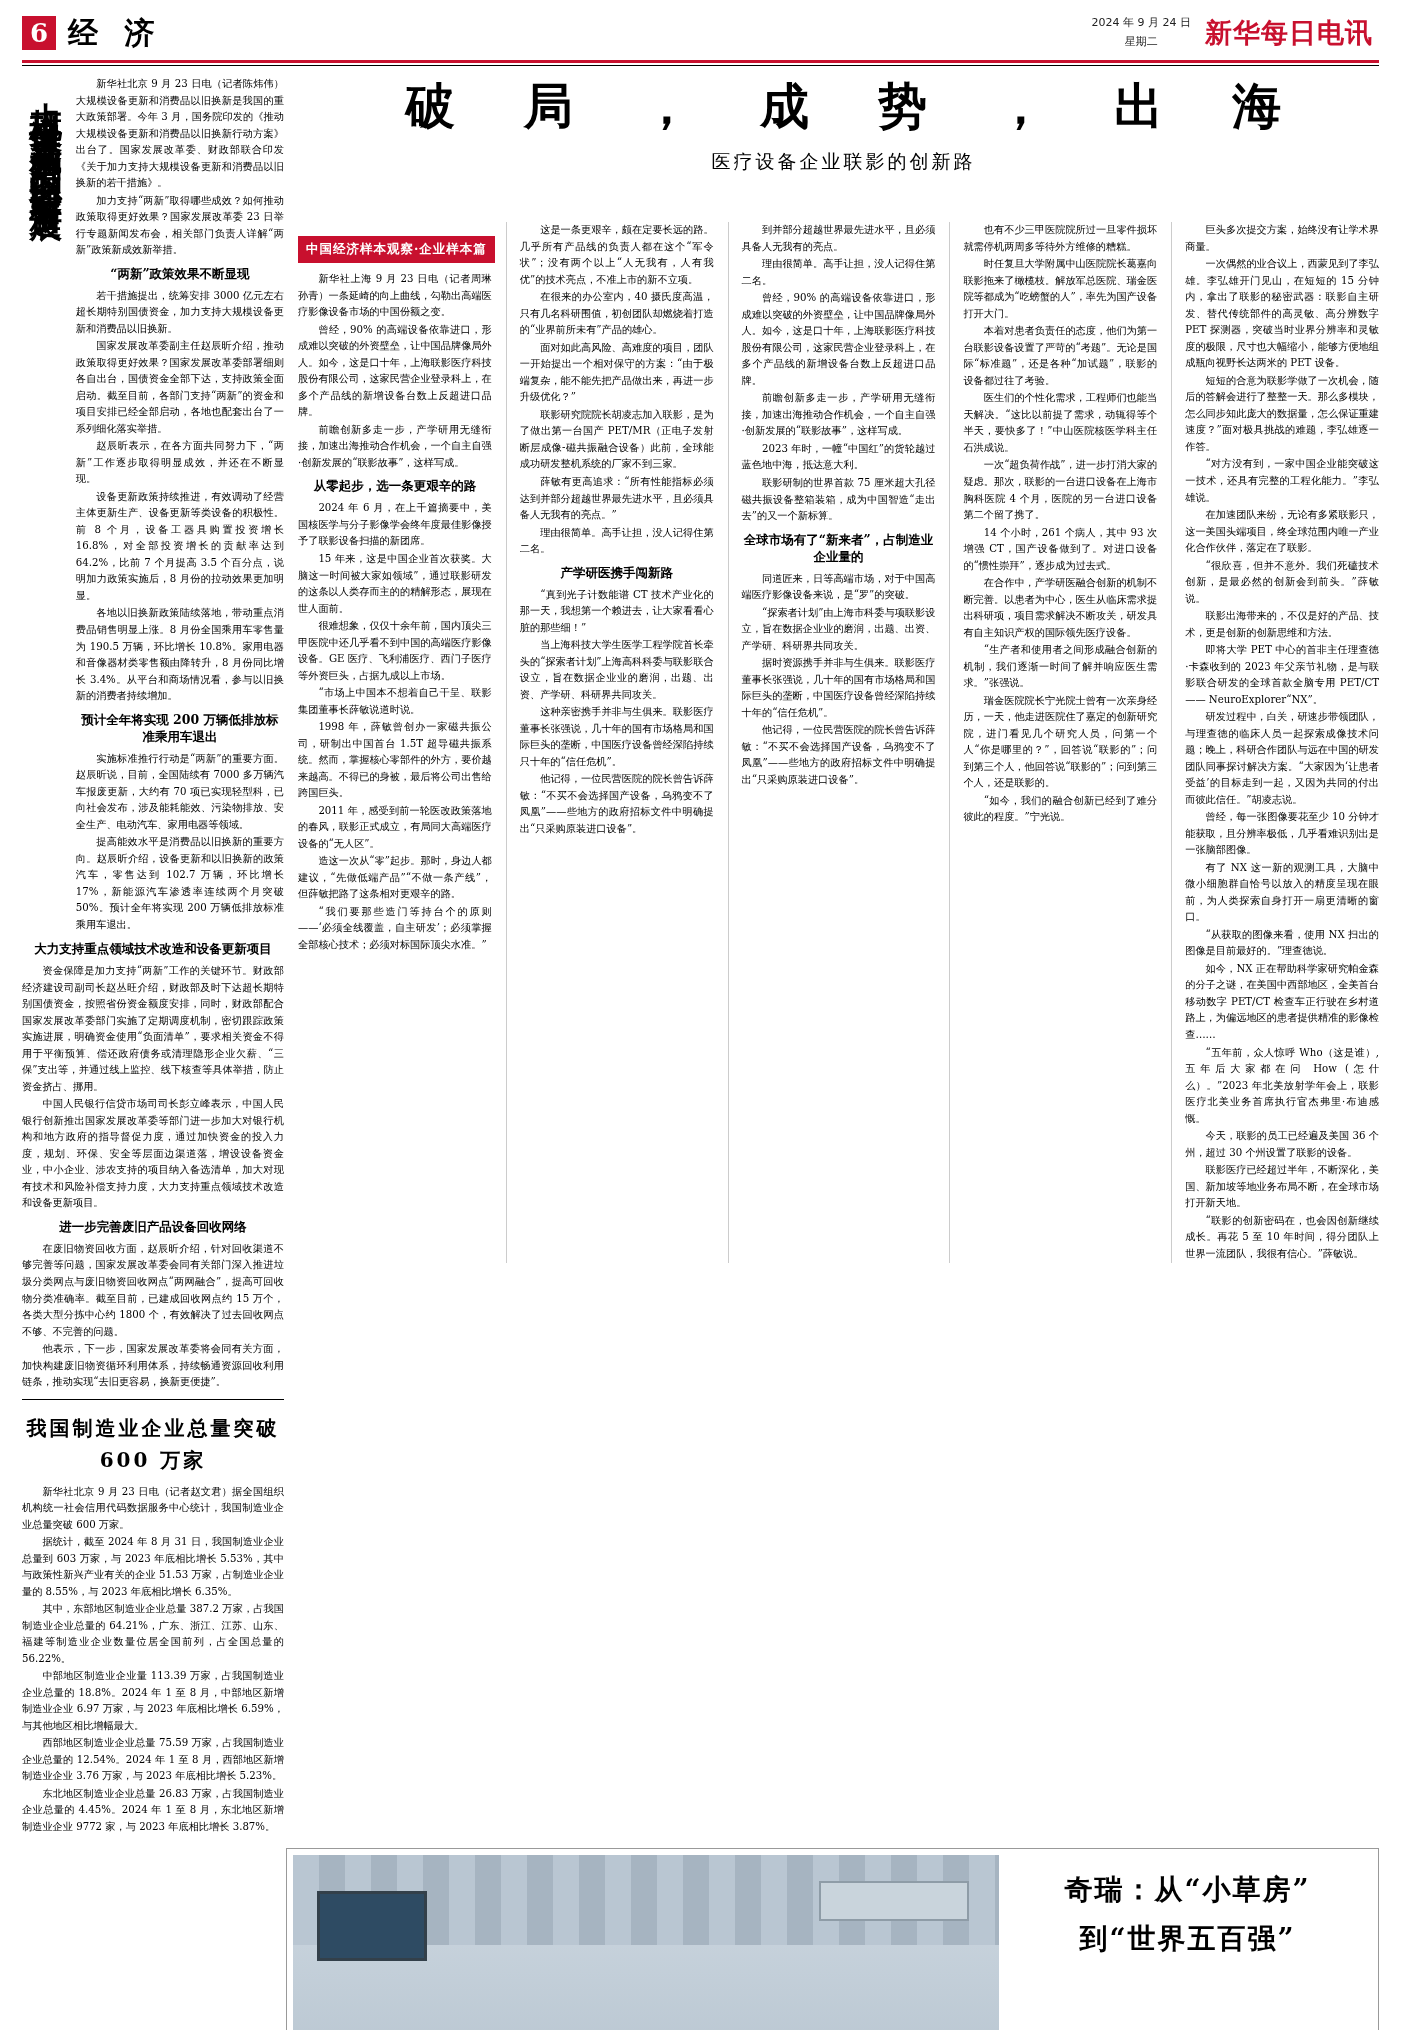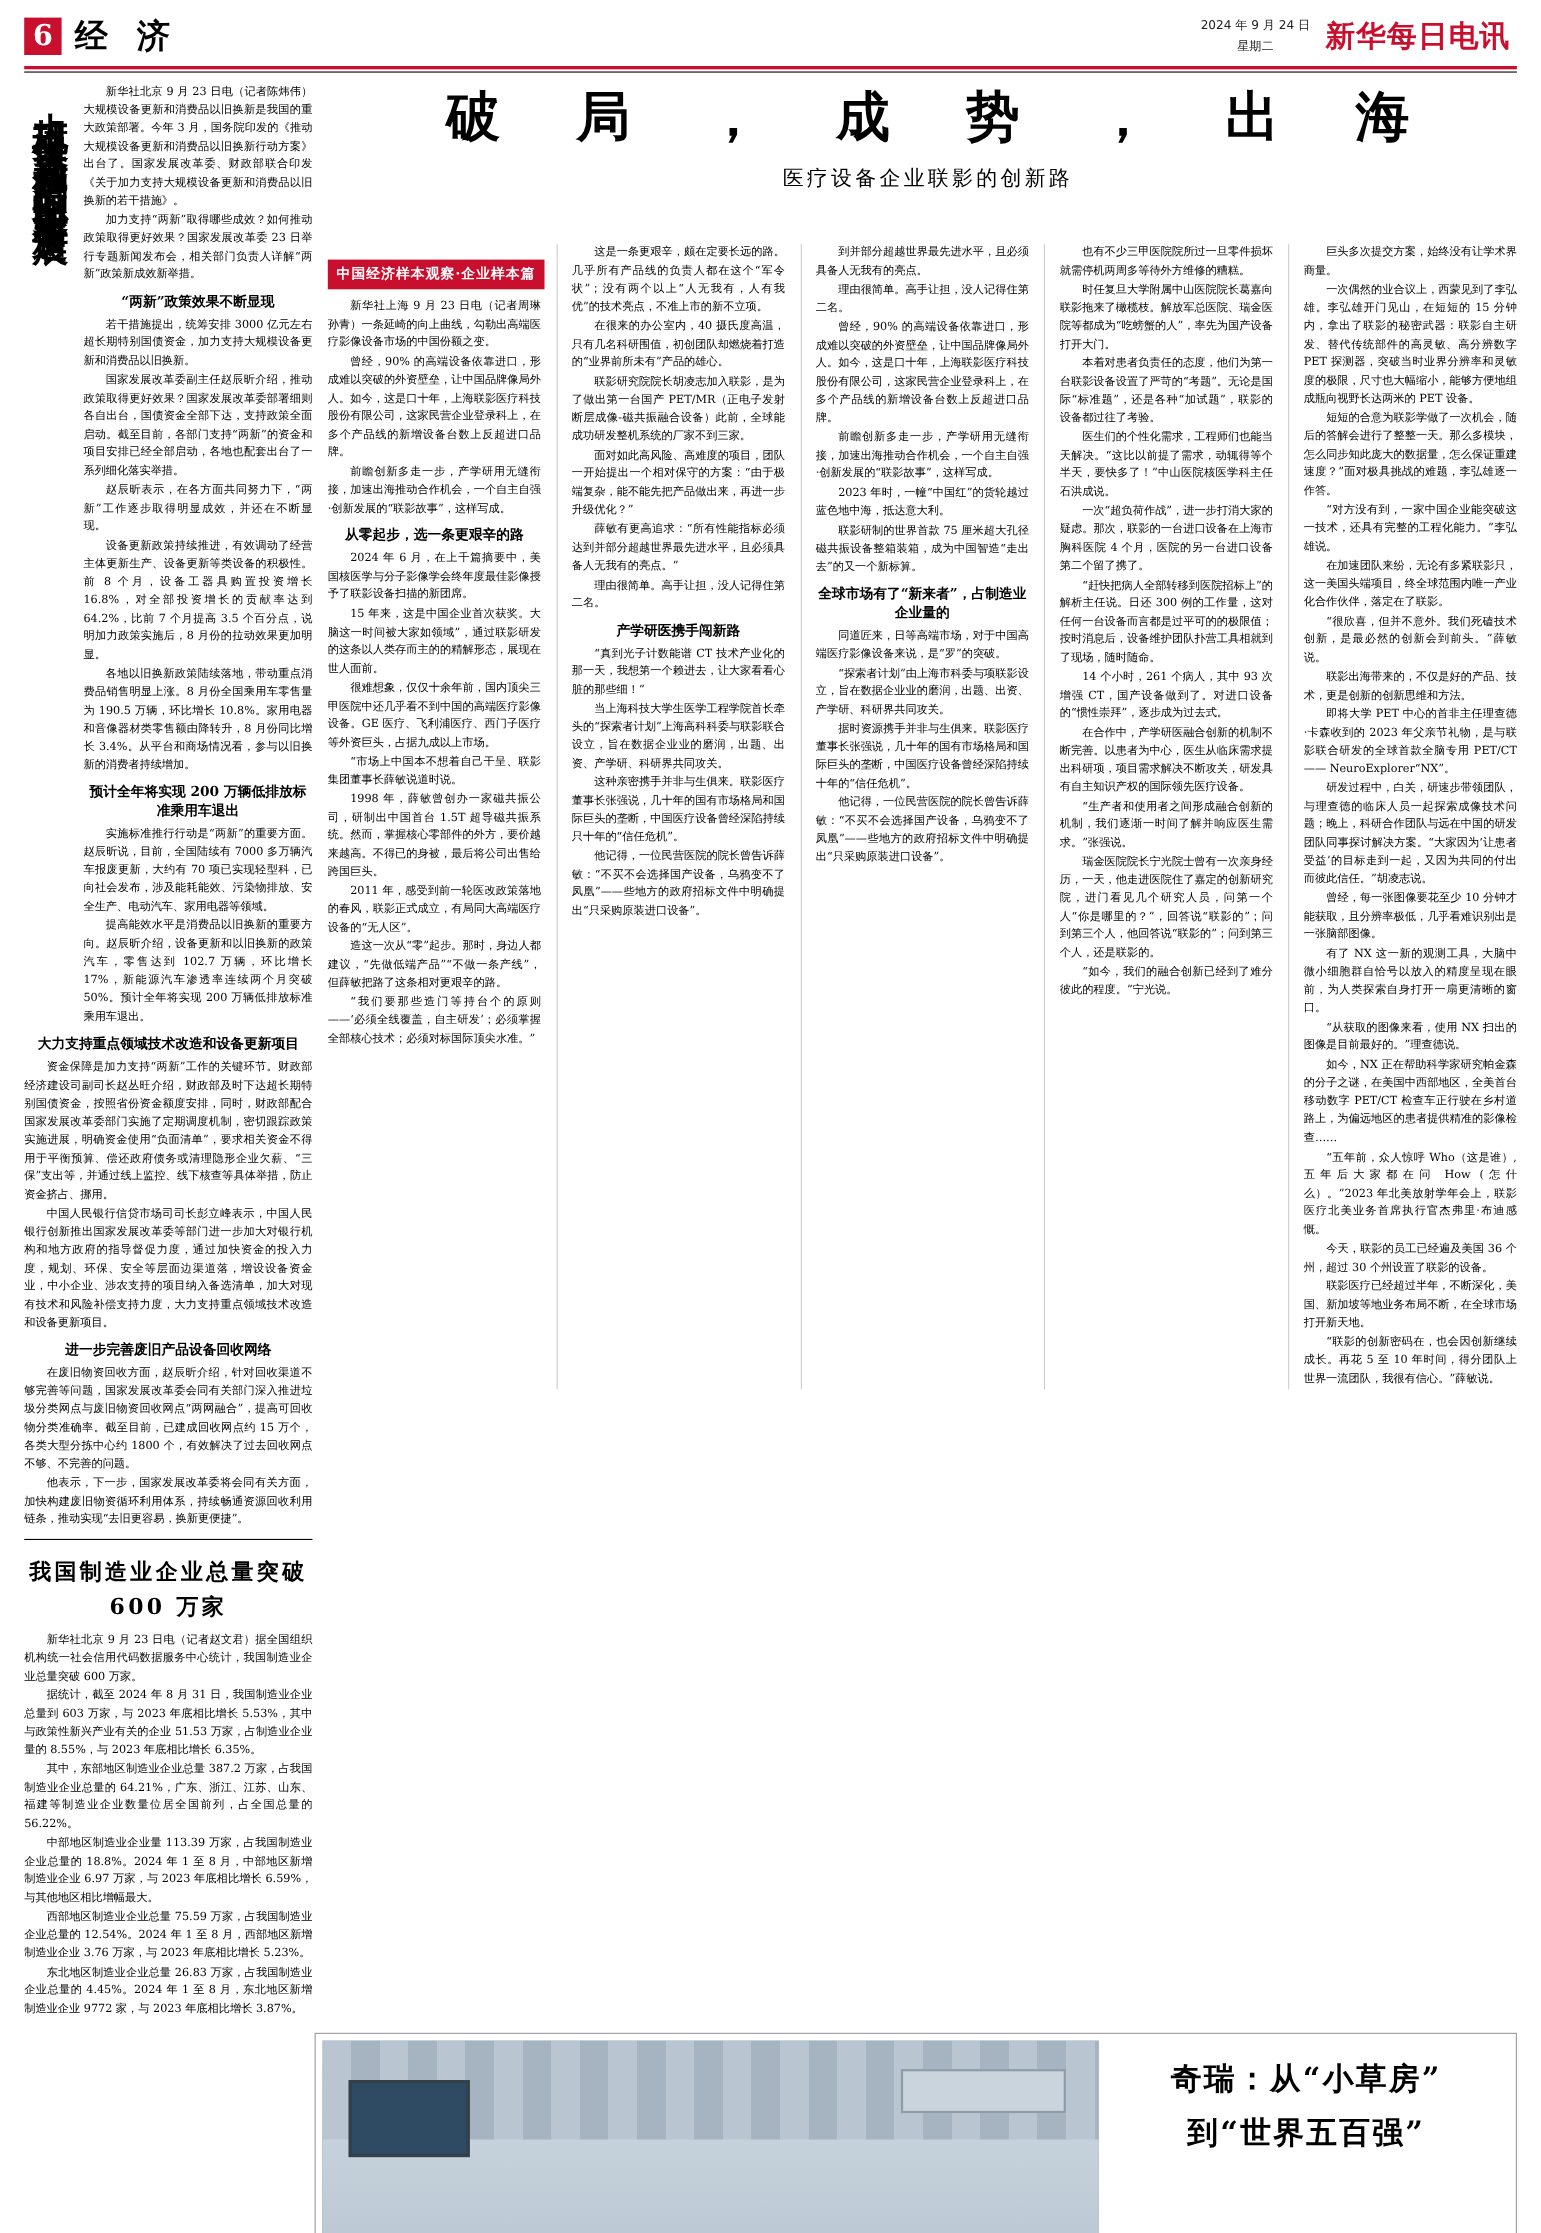--- a/index.html
+++ b/index.html
@@ -290,22 +290,22 @@
           <p class="t">“市场上中国本不想着自己干呈、联影集团董事长薛敏说道时说。</p>
           <p class="t">1998 年，薛敏曾创办一家磁共振公司，研制出中国首台 1.5T 超导磁共振系统。然而，掌握核心零部件的外方，要价越来越高。不得已的身被，最后将公司出售给跨国巨头。</p>
           <p class="t">2011 年，感受到前一轮医改政策落地的春风，联影正式成立，有局同大高端医疗设备的“无人区”。</p>
           <p class="t">造这一次从“零”起步。那时，身边人都建议，“先做低端产品”“不做一条产线”，但薛敏把路了这条相对更艰辛的路。</p>
           <p class="t">“我们要那些造门等持台个的原则——‘必须全线覆盖，自主研发’；必须掌握全部核心技术；必须对标国际顶尖水准。”</p>
         </div>
 
         <div class="c divider">
           <p class="t">这是一条更艰辛，颇在定要长远的路。几乎所有产品线的负责人都在这个“军令状”；没有两个以上“人无我有，人有我优”的技术亮点，不准上市的新不立项。</p>
           <p class="t">在很来的办公室内，40 摄氏度高温，只有几名科研围值，初创团队却燃烧着打造的“业界前所未有”产品的雄心。</p>
+          <p class="t">面对如此高风险、高难度的项目，团队一开始提出一个相对保守的方案：“由于极端复杂，能不能先把产品做出来，再进一步升级优化？”</p>
           <p class="t">联影研究院院长胡凌志加入联影，是为了做出第一台国产 PET/MR（正电子发射断层成像-磁共振融合设备）此前，全球能成功研发整机系统的厂家不到三家。</p>
-          <p class="t">面对如此高风险、高难度的项目，团队一开始提出一个相对保守的方案：“由于极端复杂，能不能先把产品做出来，再进一步升级优化？”</p>
           <p class="t">薛敏有更高追求：“所有性能指标必须达到并部分超越世界最先进水平，且必须具备人无我有的亮点。”</p>
           <p class="t">理由很简单。高手让担，没人记得住第二名。</p>
           <p class="t"></p>
 
           <div class="sub">产学研医携手闯新路</div>
           <p class="t">“真到光子计数能谱 CT 技术产业化的那一天，我想第一个赖进去，让大家看看心脏的那些细！”</p>
           <p class="t">当上海科技大学生医学工程学院首长牵头的“探索者计划”上海高科科委与联影联合设立，旨在数据企业业的磨润，出题、出资、产学研、科研界共同攻关。</p>
           <p class="t">这种亲密携手并非与生俱来。联影医疗董事长张强说，几十年的国有市场格局和国际巨头的垄断，中国医疗设备曾经深陷持续只十年的“信任危机”。</p>
           <p class="t">他记得，一位民营医院的院长曾告诉薛敏：“不买不会选择国产设备，乌鸦变不了凤凰”——些地方的政府招标文件中明确提出“只采购原装进口设备”。</p>
         </div>
@@ -323,21 +323,20 @@
           <p class="t">据时资源携手并非与生俱来。联影医疗董事长张强说，几十年的国有市场格局和国际巨头的垄断，中国医疗设备曾经深陷持续十年的“信任危机”。</p>
           <p class="t">他记得，一位民营医院的院长曾告诉薛敏：“不买不会选择国产设备，乌鸦变不了凤凰”——些地方的政府招标文件中明确提出“只采购原装进口设备”。</p>
         </div>
 
         <div class="c divider">
           <p class="t">也有不少三甲医院院所过一旦零件损坏就需停机两周多等待外方维修的糟糕。</p>
           <p class="t">时任复旦大学附属中山医院院长葛嘉向联影拖来了橄榄枝。解放军总医院、瑞金医院等都成为“吃螃蟹的人”，率先为国产设备打开大门。</p>
           <p class="t">本着对患者负责任的态度，他们为第一台联影设备设置了严苛的“考题”。无论是国际“标准题”，还是各种“加试题”，联影的设备都过往了考验。</p>
           <p class="t">医生们的个性化需求，工程师们也能当天解决。“这比以前提了需求，动辄得等个半天，要快多了！”中山医院核医学科主任石洪成说。</p>
           <p class="t">一次“超负荷作战”，进一步打消大家的疑虑。那次，联影的一台进口设备在上海市胸科医院 4 个月，医院的另一台进口设备第二个留了携了。</p>
-          <p class="t">“赶快把病人全部转移到医院招标上”的解析主任说。日还 300 例的工作量，这对任何一台设备而言都是过平可的的极限值；按时消息后，设备维护团队扑营工具相就到了现场，随时随命。</p>
           <p class="t">14 个小时，261 个病人，其中 93 次增强 CT，国产设备做到了。对进口设备的“惯性崇拜”，逐步成为过去式。</p>
           <p class="t">在合作中，产学研医融合创新的机制不断完善。以患者为中心，医生从临床需求提出科研项，项目需求解决不断攻关，研发具有自主知识产权的国际领先医疗设备。</p>
           <p class="t">“生产者和使用者之间形成融合创新的机制，我们逐渐一时间了解并响应医生需求。”张强说。</p>
           <p class="t">瑞金医院院长宁光院士曾有一次亲身经历，一天，他走进医院住了嘉定的创新研究院，进门看见几个研究人员，问第一个人“你是哪里的？”，回答说“联影的”；问到第三个人，他回答说“联影的”；问到第三个人，还是联影的。</p>
           <p class="t">“如今，我们的融合创新已经到了难分彼此的程度。”宁光说。</p>
         </div>
 
         <div class="c divider">
           <p class="t">巨头多次提交方案，始终没有让学术界商量。</p>
           <p class="t">一次偶然的业合议上，西蒙见到了李弘雄。李弘雄开门见山，在短短的 15 分钟内，拿出了联影的秘密武器：联影自主研发、替代传统部件的高灵敏、高分辨数字 PET 探测器，突破当时业界分辨率和灵敏度的极限，尺寸也大幅缩小，能够方便地组成瓶向视野长达两米的 PET 设备。</p>

